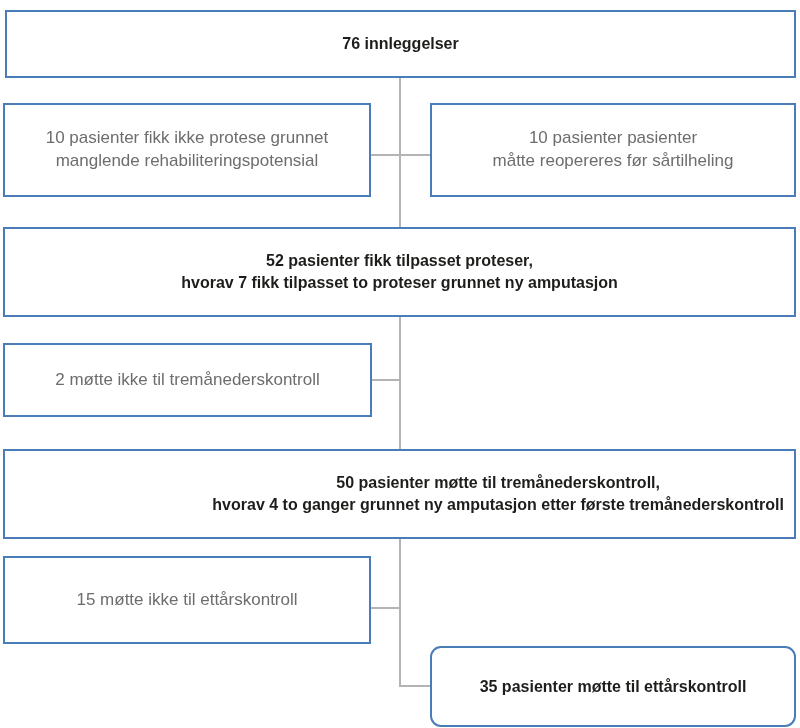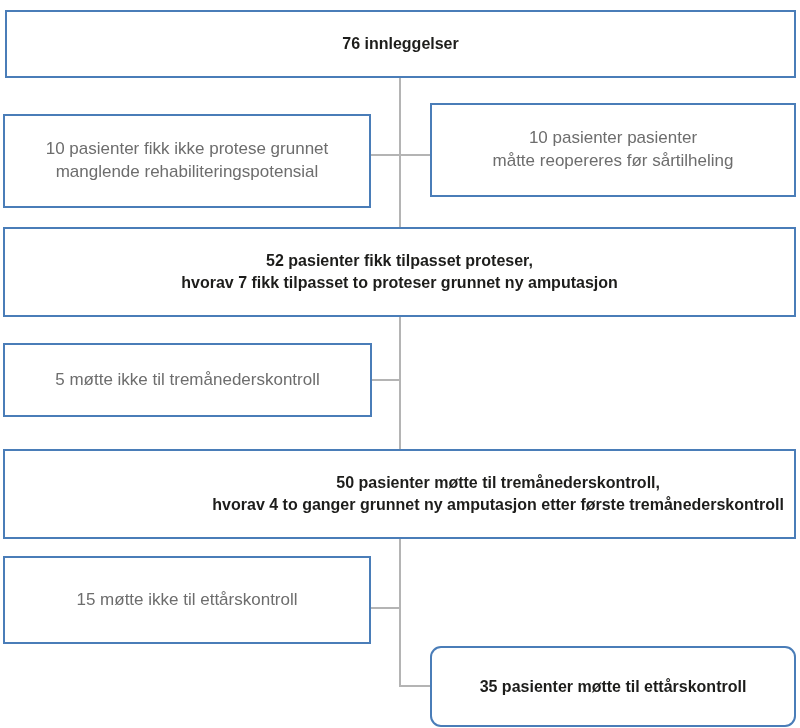--- a/index.html
+++ b/index.html
@@ -41,21 +41,21 @@
     font-size: 16px;
     font-weight: 700;
   }
   .connector {
     position: absolute;
     background: var(--connector, #b4b4b4);
     z-index: 1;
   }
   
   .b1 { left: 5px;   top: 10px;  width: 791px; height: 68px; }
-  .b2 { left: 3px;   top: 114px; width: 368px; height: 94px; }
+  .b2 { left: 3px;   top: 103px; width: 368px; height: 94px; }
   .b3 { left: 430px; top: 103px; width: 366px; height: 94px; text-align: center; }
   .b4 { left: 3px;   top: 227px; width: 793px; height: 90px; }
   .b5 { left: 3px;   top: 343px; width: 369px; height: 74px; }
   .b6 { left: 3px;   top: 449px; width: 793px; height: 90px; justify-content: flex-end; }
   .b7 { left: 3px;   top: 556px; width: 368px; height: 88px; }
   .b8 { left: 430px; top: 646px; width: 366px; height: 81px; border-radius: 11px; }
   
   .v1 { left: 399px; top: 78px;  width: 2px;  height: 149px; }
   .h1 { left: 371px; top: 154px; width: 29px; height: 2px; }
   .h2 { left: 399px; top: 154px; width: 31px; height: 2px; }
@@ -92,21 +92,21 @@
     <span class="box-text">10 pasienter pasienter
 måtte reopereres før sårtilheling</span>
   </div>
 
   <div class="flow-box em b4">
     <span class="box-text">52 pasienter fikk tilpasset proteser,
 hvorav 7 fikk tilpasset to proteser grunnet ny amputasjon</span>
   </div>
 
   <div class="flow-box plain b5">
-    <span class="box-text">5 møtte ikke til tremånederskontroll</span>
+    <span class="box-text">2 møtte ikke til tremånederskontroll</span>
   </div>
 
   <div class="flow-box em b6">
     <span class="box-text">50 pasienter møtte til tremånederskontroll,
 hvorav 4 to ganger grunnet ny amputasjon etter første tremånederskontroll</span>
   </div>
 
   <div class="flow-box plain b7">
     <span class="box-text">15 møtte ikke til ettårskontroll</span>
   </div>

